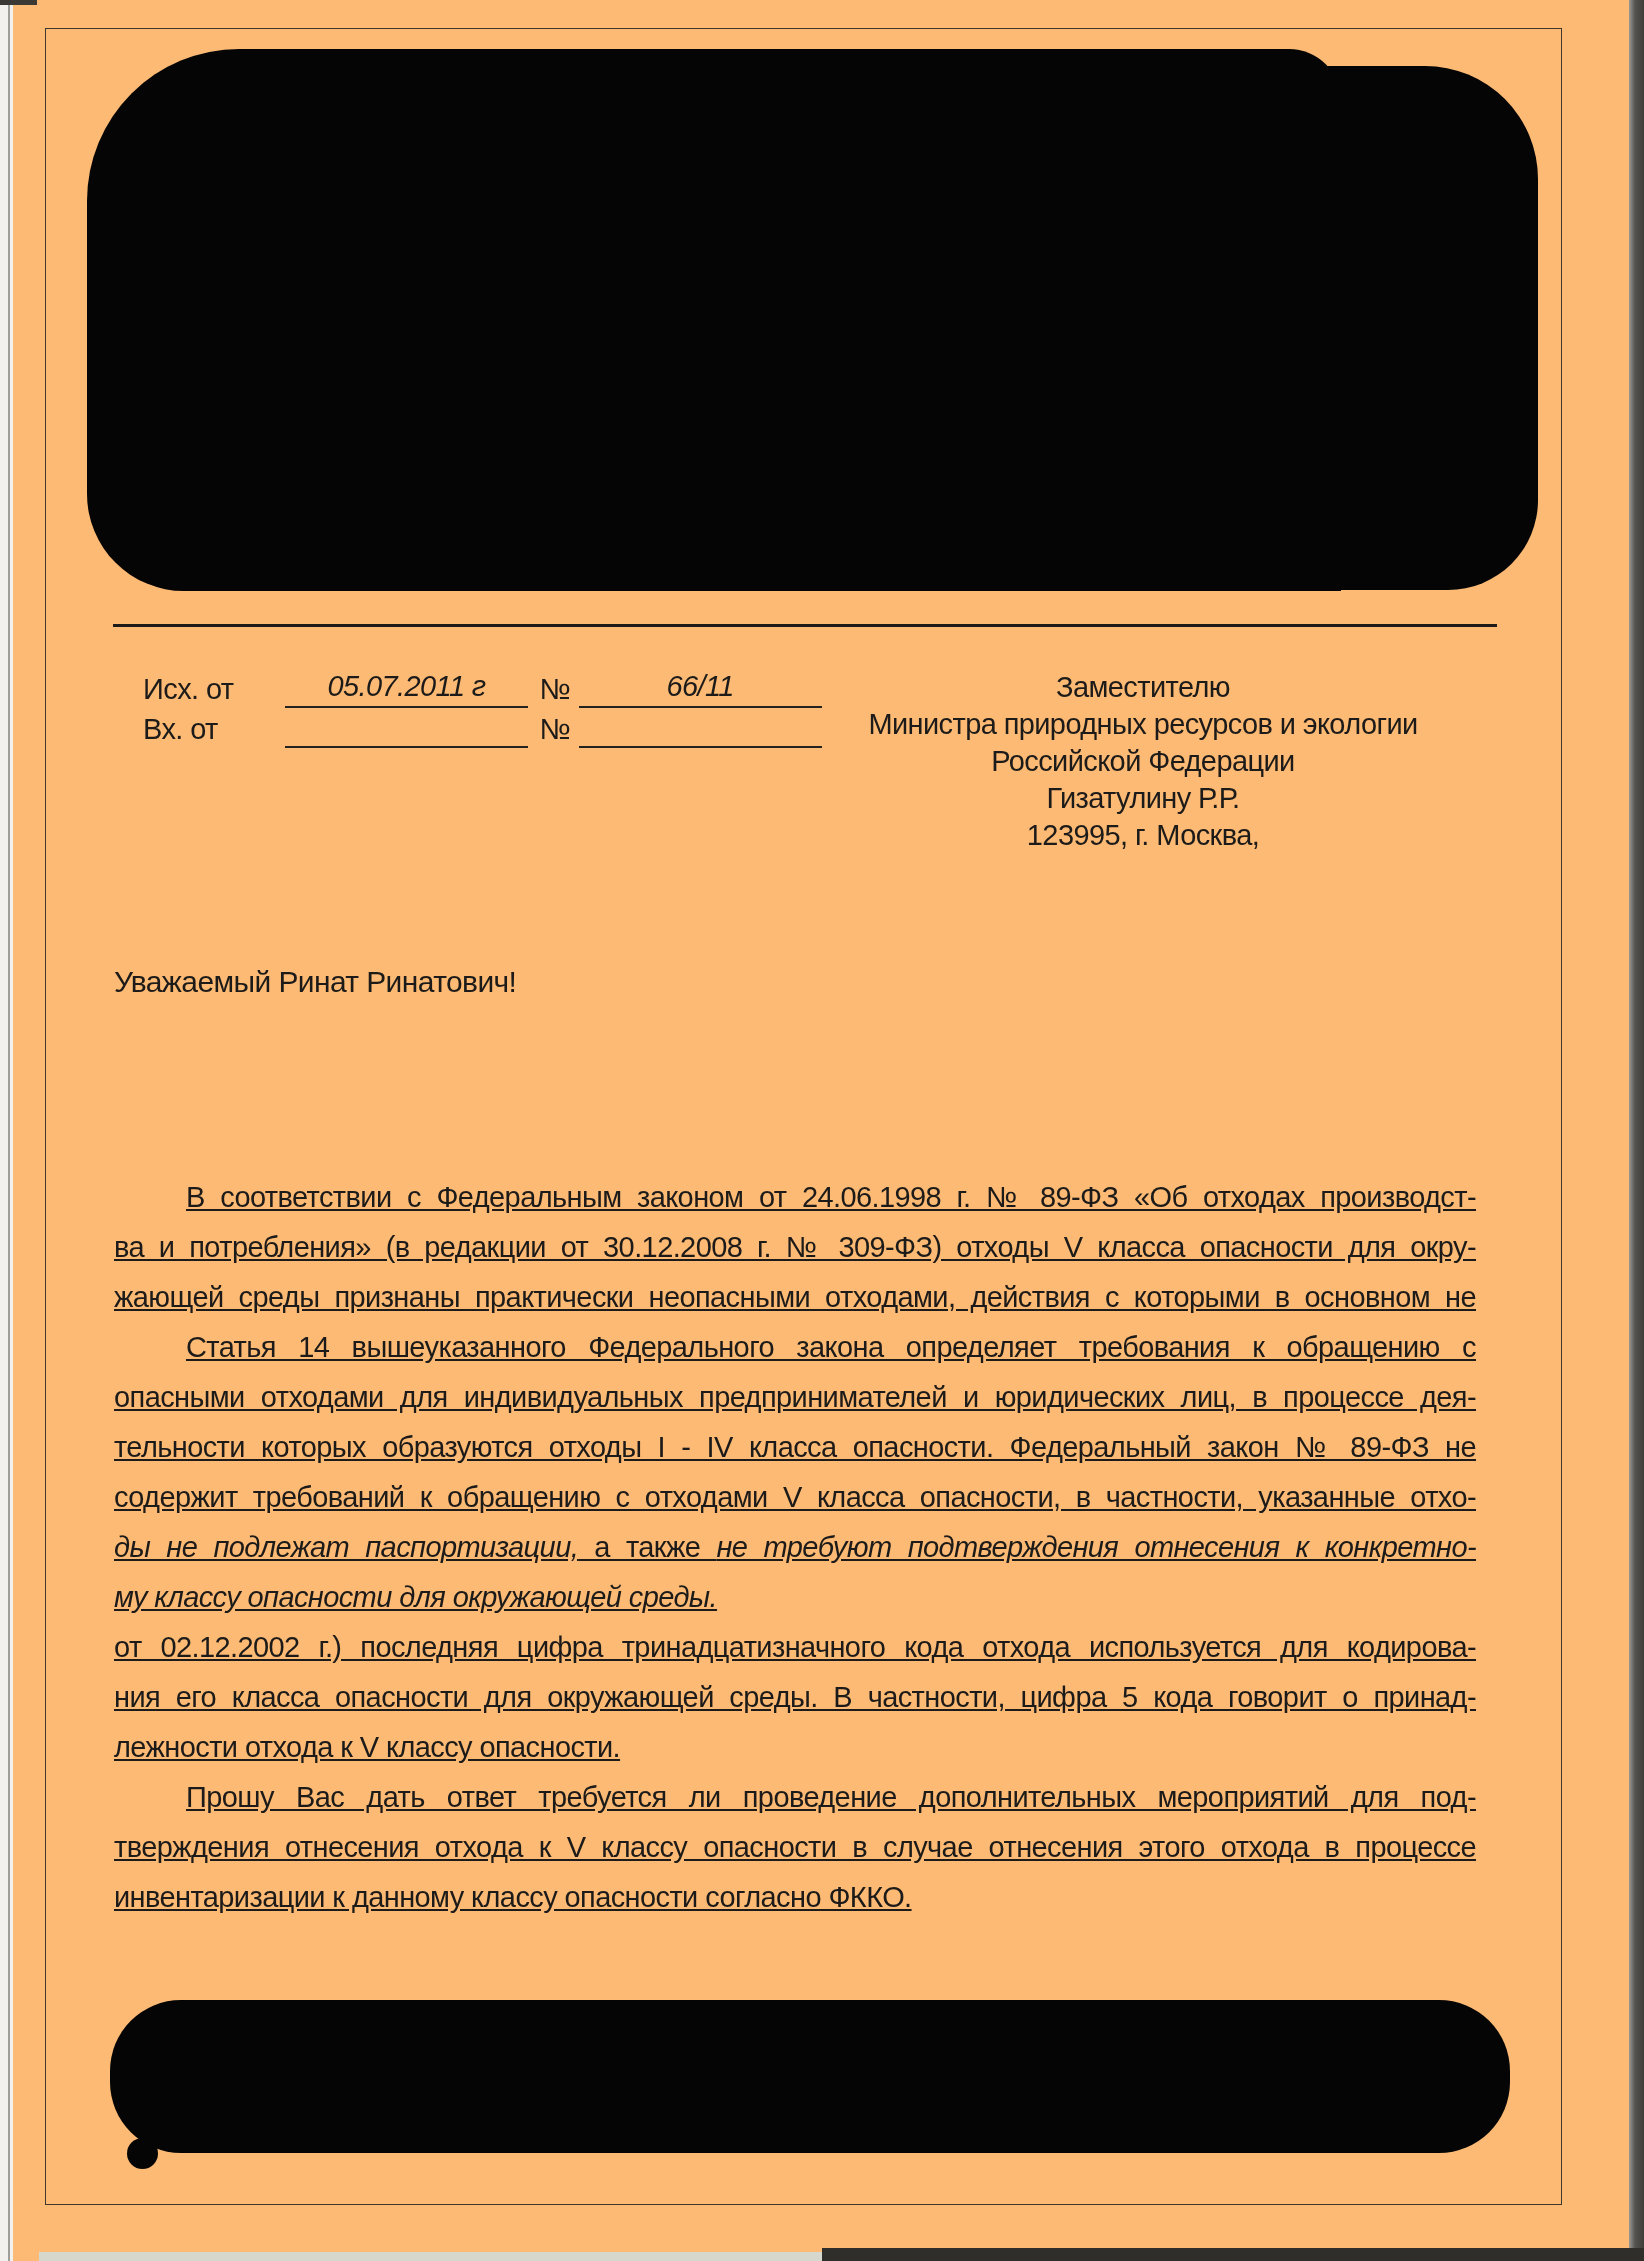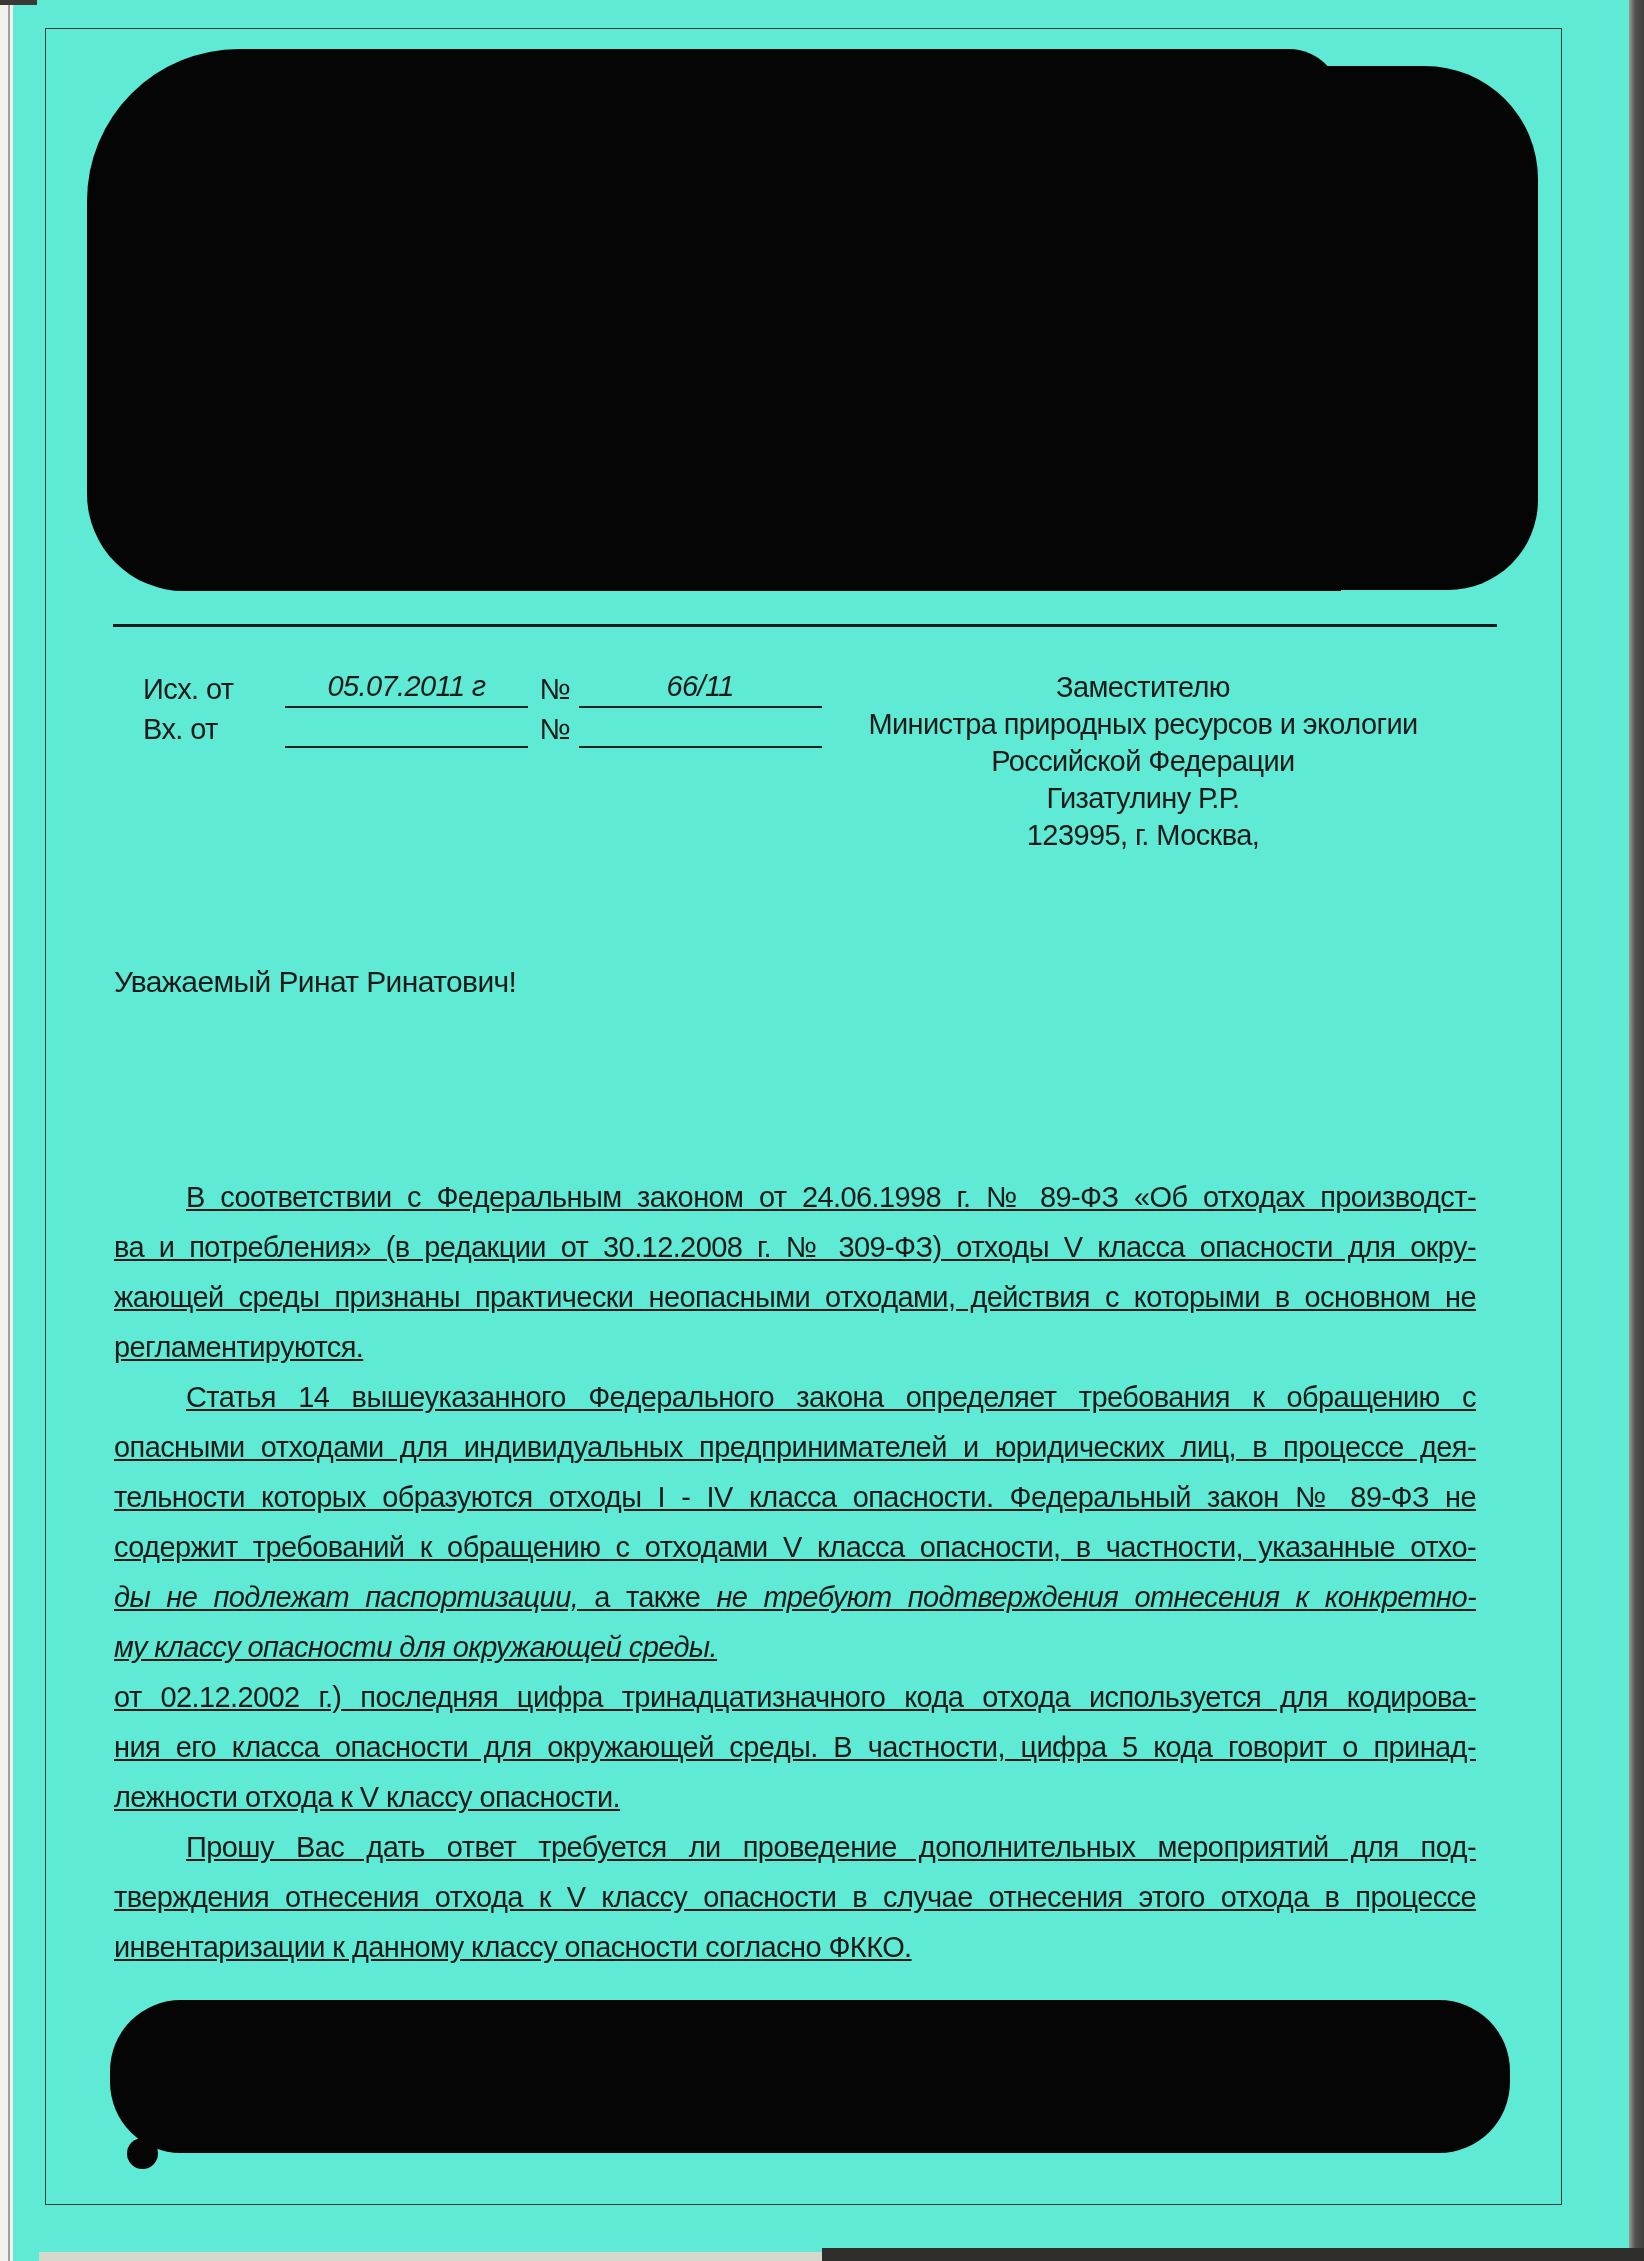--- a/index.html
+++ b/index.html
@@ -2,21 +2,21 @@
 <html style="font-size:10.3px"><head>
 <meta charset="utf-8">
 <style>
   html, body { margin: 0; padding: 0; }
   body { width: 1644px; background: #b0afac; font-family: "Liberation Sans", sans-serif; }
 
   .scan-page {
     position: relative;
     width: 1644px;
     height: 2261px;
-    background: #5eead4;
+    background: #fdba74;
     overflow: hidden;
     color: #1c1b19;
     letter-spacing: -0.6px;
   }
 
   
   .left-edge-strip { position: absolute; left: 0; top: 0; width: 13px; height: 2261px; background: #f2f1ee; }
   .left-edge-line  { position: absolute; left: 7.7px; top: 0; width: 2.6px; height: 2261px; background: rgba(90,90,86,0.55); }
   .top-left-scan-mark { position: absolute; left: 0; top: 0; width: 37px; height: 4.5px; background: #3a3936; }
   .right-edge-shadow { position: absolute; right: 0; top: 0; width: 15.5px; height: 2261px;
@@ -109,21 +109,20 @@
     <div>123995, г. Москва,</div>
   </div>
 
   <div class="salutation">Уважаемый Ринат Ринатович!</div>
 
   <div class="body-text" id="body-text">
       <div>
         <div class="bline indent"><span>В соответствии с Федеральным законом от 24.06.1998 г. № 89-ФЗ «Об отходах производст-</span></div>
         <div class="bline"><span>ва и потребления» (в редакции от 30.12.2008 г. № 309-ФЗ) отходы V класса опасности для окру-</span></div>
         <div class="bline"><span>жающей среды признаны практически неопасными отходами, действия с которыми в основном не</span></div>
-        <div class="bline last"><span>регламентируются.</span></div>
       </div>
       <div>
         <div class="bline indent"><span>Статья 14 вышеуказанного Федерального закона определяет требования к обращению с</span></div>
         <div class="bline"><span>опасными отходами для индивидуальных предпринимателей и юридических лиц, в процессе дея-</span></div>
         <div class="bline"><span>тельности которых образуются отходы I - IV класса опасности. Федеральный закон № 89-ФЗ не</span></div>
         <div class="bline"><span>содержит требований к обращению с отходами V класса опасности, в частности, указанные отхо-</span></div>
         <div class="bline"><span class="it">ды не подлежат паспортизации,</span><span> а также </span><span class="it">не требуют подтверждения отнесения к конкретно-</span></div>
         <div class="bline last"><span class="it">му классу опасности для окружающей среды.</span></div>
       </div>
       <div>

